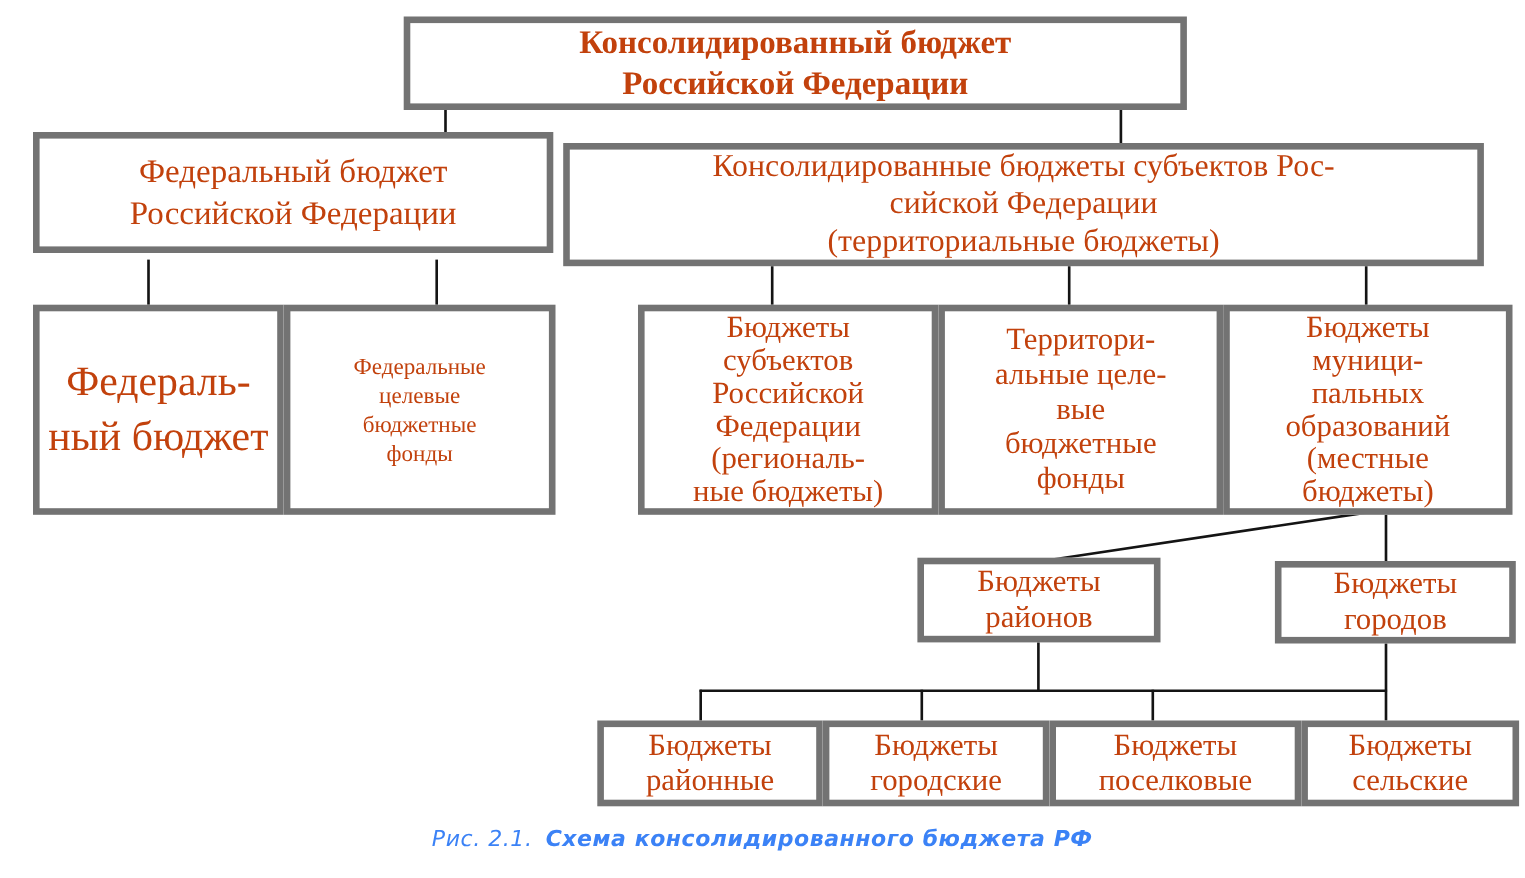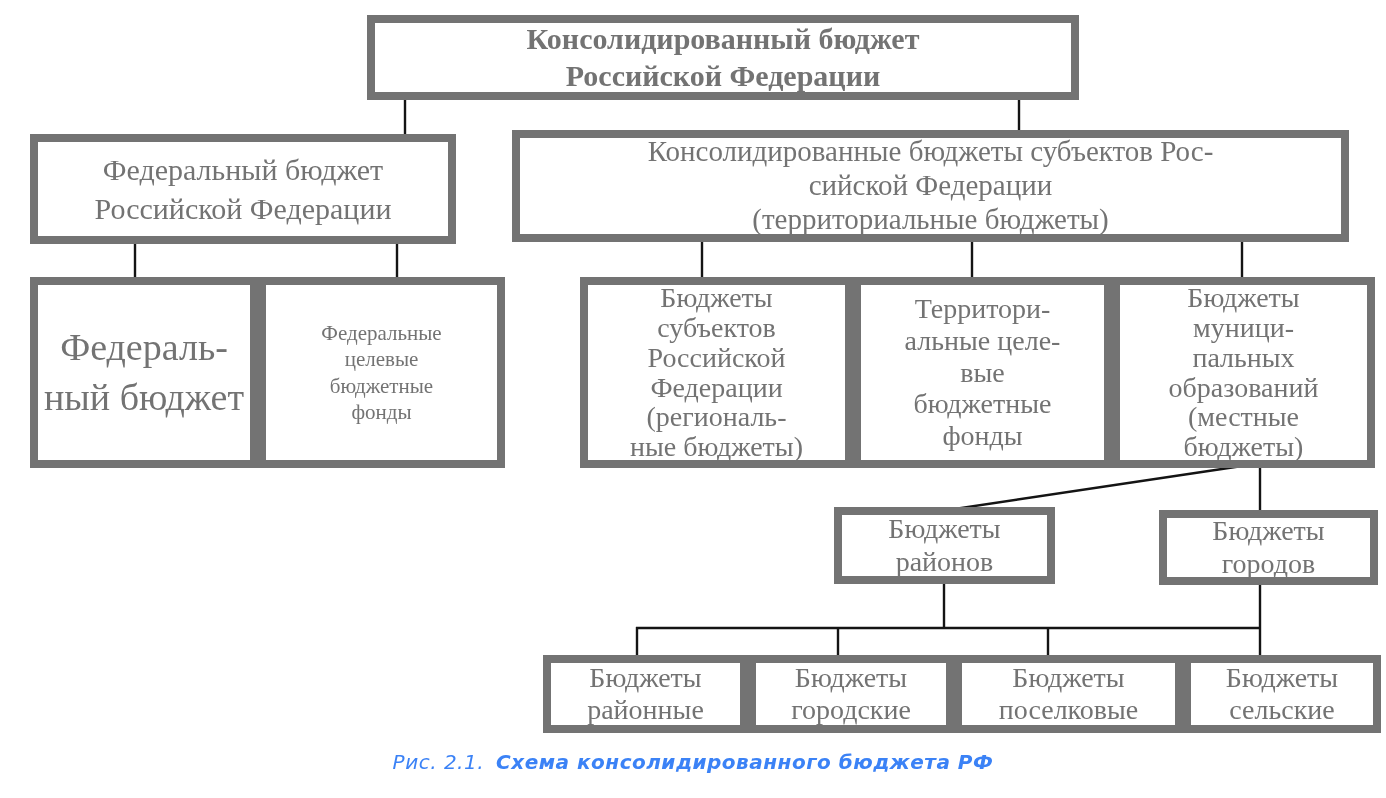--- a/index.html
+++ b/index.html
@@ -24,38 +24,38 @@
     height: 798px;
     pointer-events: none;
   }
   .connectors line {
     stroke: #141414;
     stroke-width: 2.4;
   }
   .node {
     position: absolute;
     box-sizing: border-box;
-    border: 8px solid #737373;
+    border: 6px solid #737373;
     background: #ffffff;
     display: flex;
     align-items: center;
     justify-content: center;
     text-align: center;
     font-size: 28px;
     line-height: 1.15;
-    color: #737373;
+    color: #c2410c;
   }
   .node .lbl {
     white-space: pre-line;
     display: block;
     padding: 0 4px;
   }
   
   .n-root      { left: 367px;  top: 15px;  width: 712px; height: 85px;  font-weight: 700; font-size: 30px; line-height: 1.22; }
-  .n-fedrf     { left: 30px;   top: 134px; width: 426px; height: 110px; font-size: 30px; line-height: 1.3; }
+  .n-fedrf     { left: 30px;   top: 120px; width: 473px; height: 110px; font-size: 30px; line-height: 1.3; }
   .n-cons      { left: 512px;  top: 130px; width: 837px; height: 112px; font-size: 29px; line-height: 1.17; }
   .n-fedbud    { left: 30px;   top: 277px; width: 228px; height: 191px; font-size: 38px; line-height: 1.3; }
   .n-fedfunds  { left: 258px;  top: 277px; width: 247px; height: 191px; font-size: 21px; line-height: 1.25; }
   .n-subj      { left: 580px;  top: 277px; width: 273px; height: 191px; font-size: 28px; line-height: 1.06; }
   .n-terr      { left: 853px;  top: 277px; width: 259px; height: 191px; font-size: 28px; line-height: 1.14; }
   .n-mun       { left: 1112px; top: 277px; width: 263px; height: 191px; font-size: 28px; line-height: 1.06; }
   .n-raion     { left: 834px;  top: 507px; width: 221px; height: 77px;  }
   .n-city      { left: 1159px; top: 510px; width: 219px; height: 75px;  }
   .n-raionnye  { left: 543px;  top: 655px; width: 205px; height: 78px;  }
   .n-gorodskie { left: 748px;  top: 655px; width: 206px; height: 78px;  }

